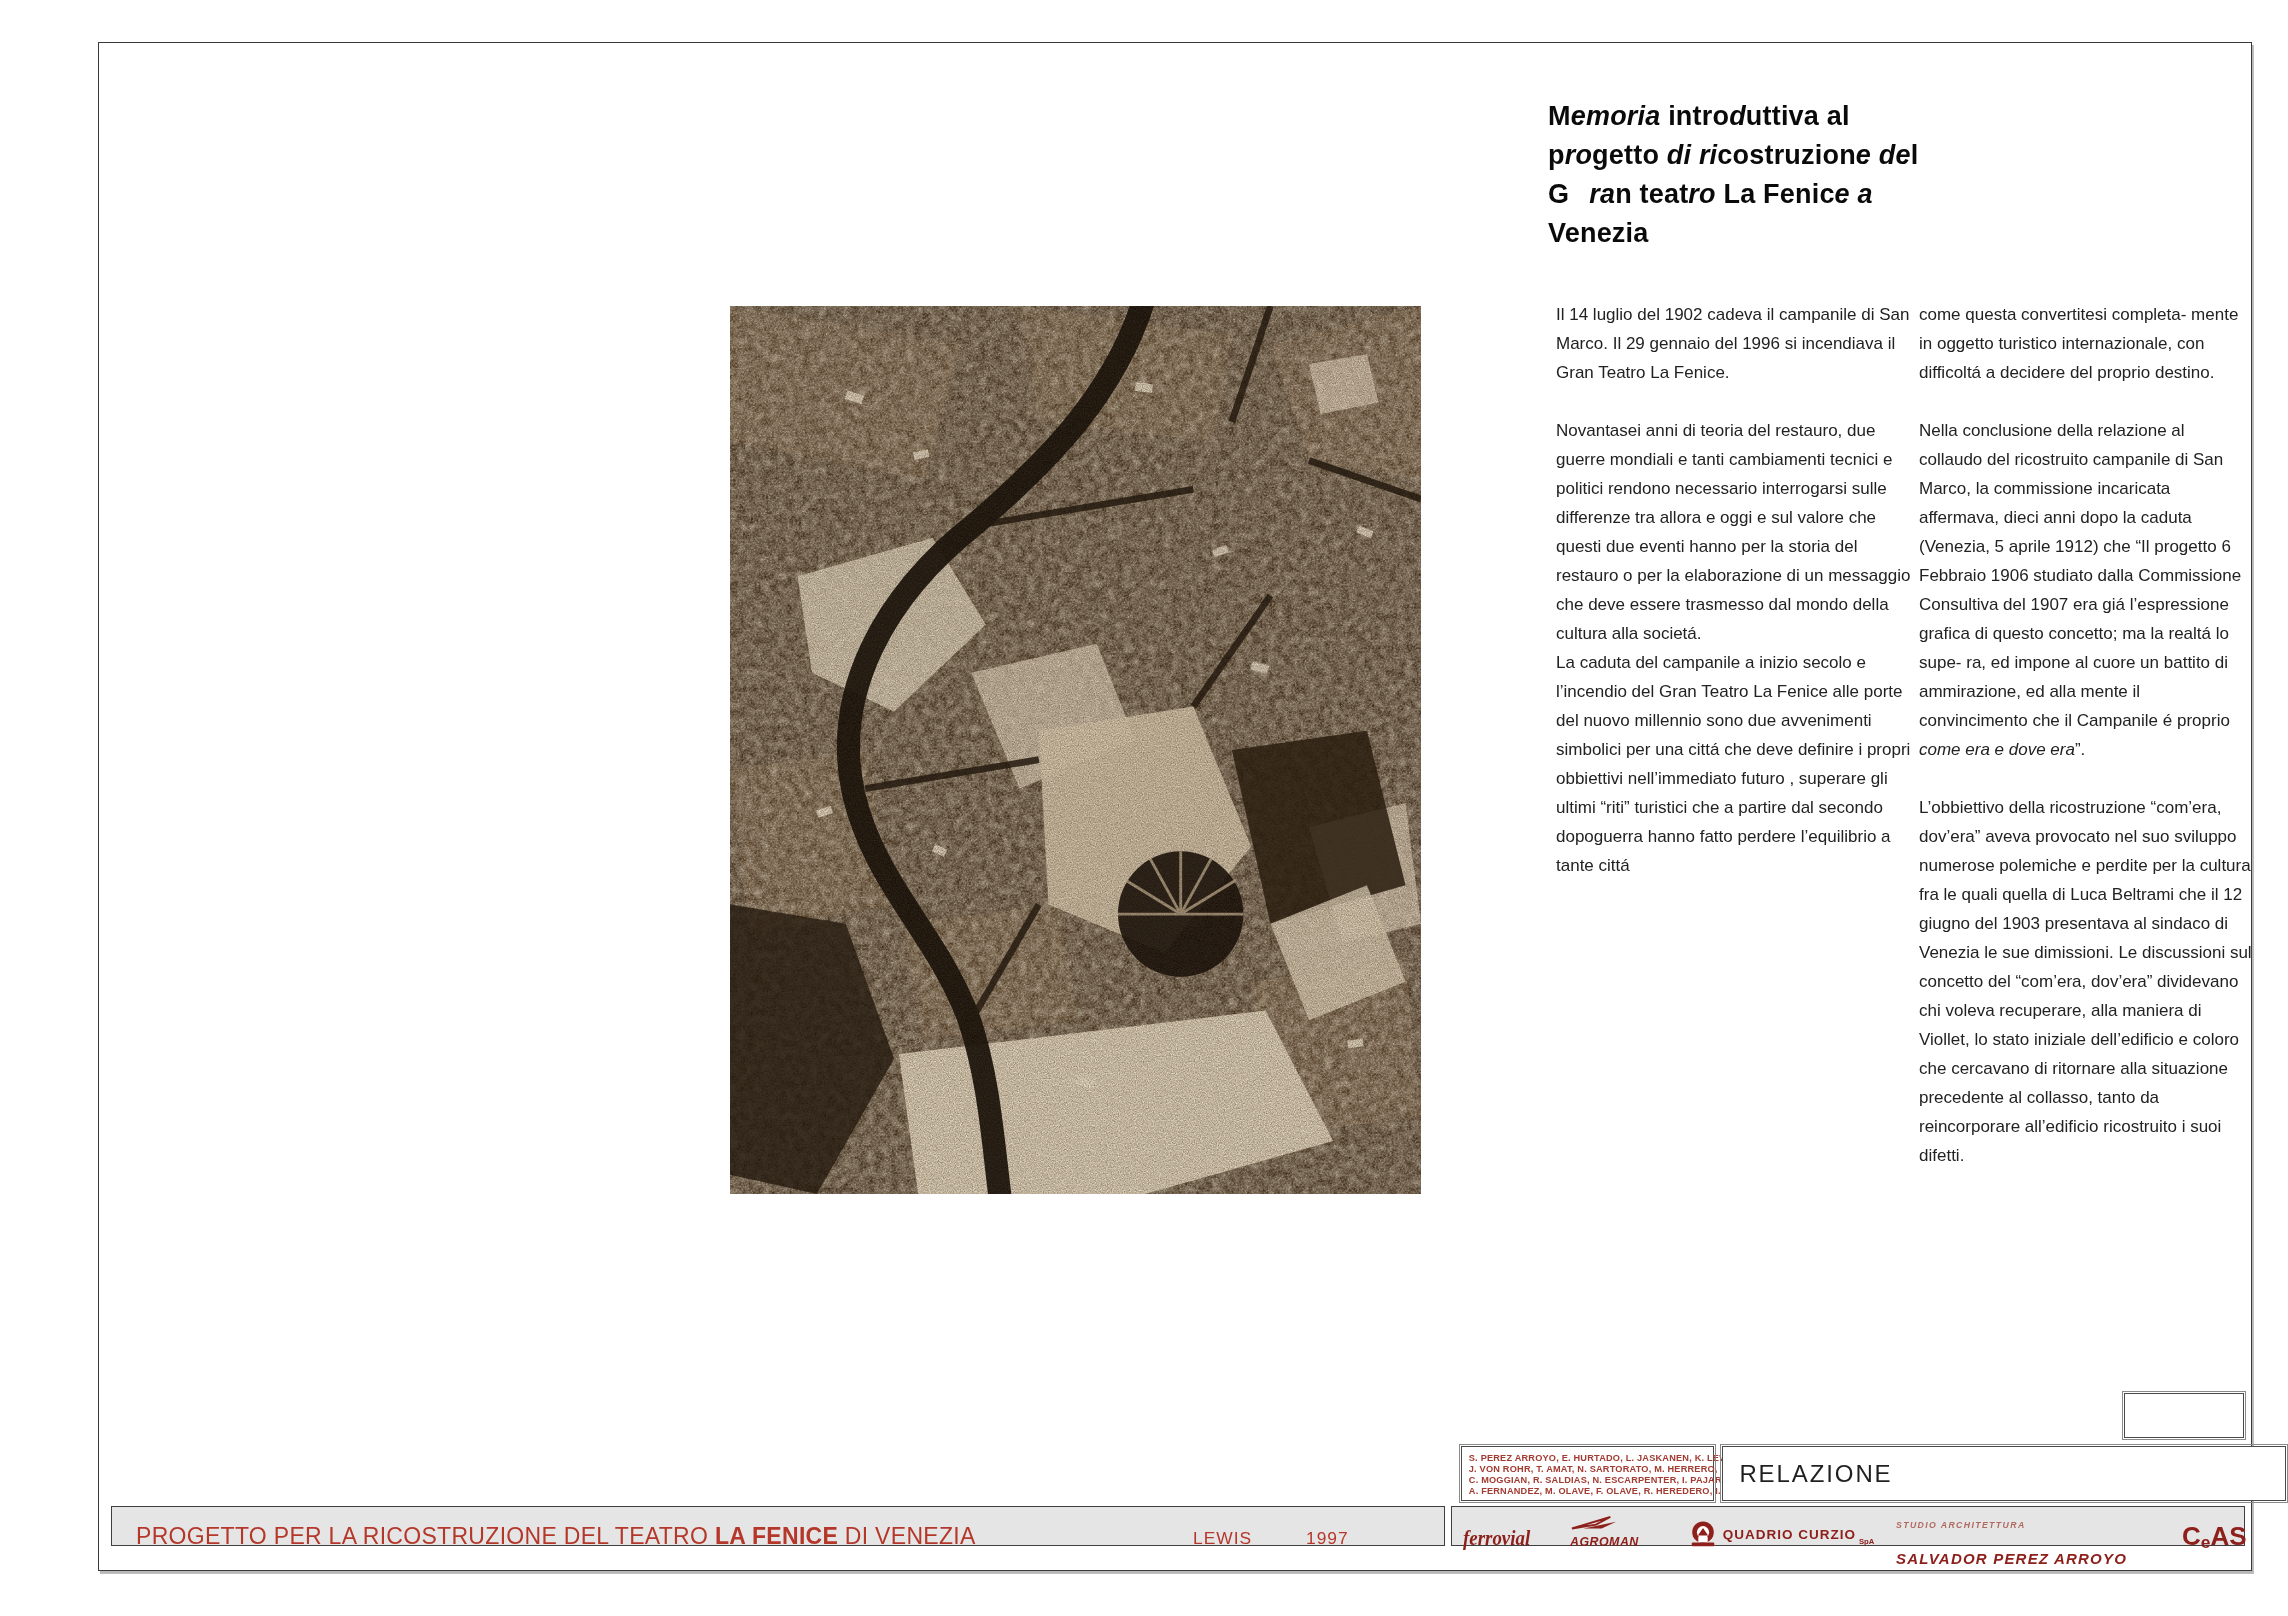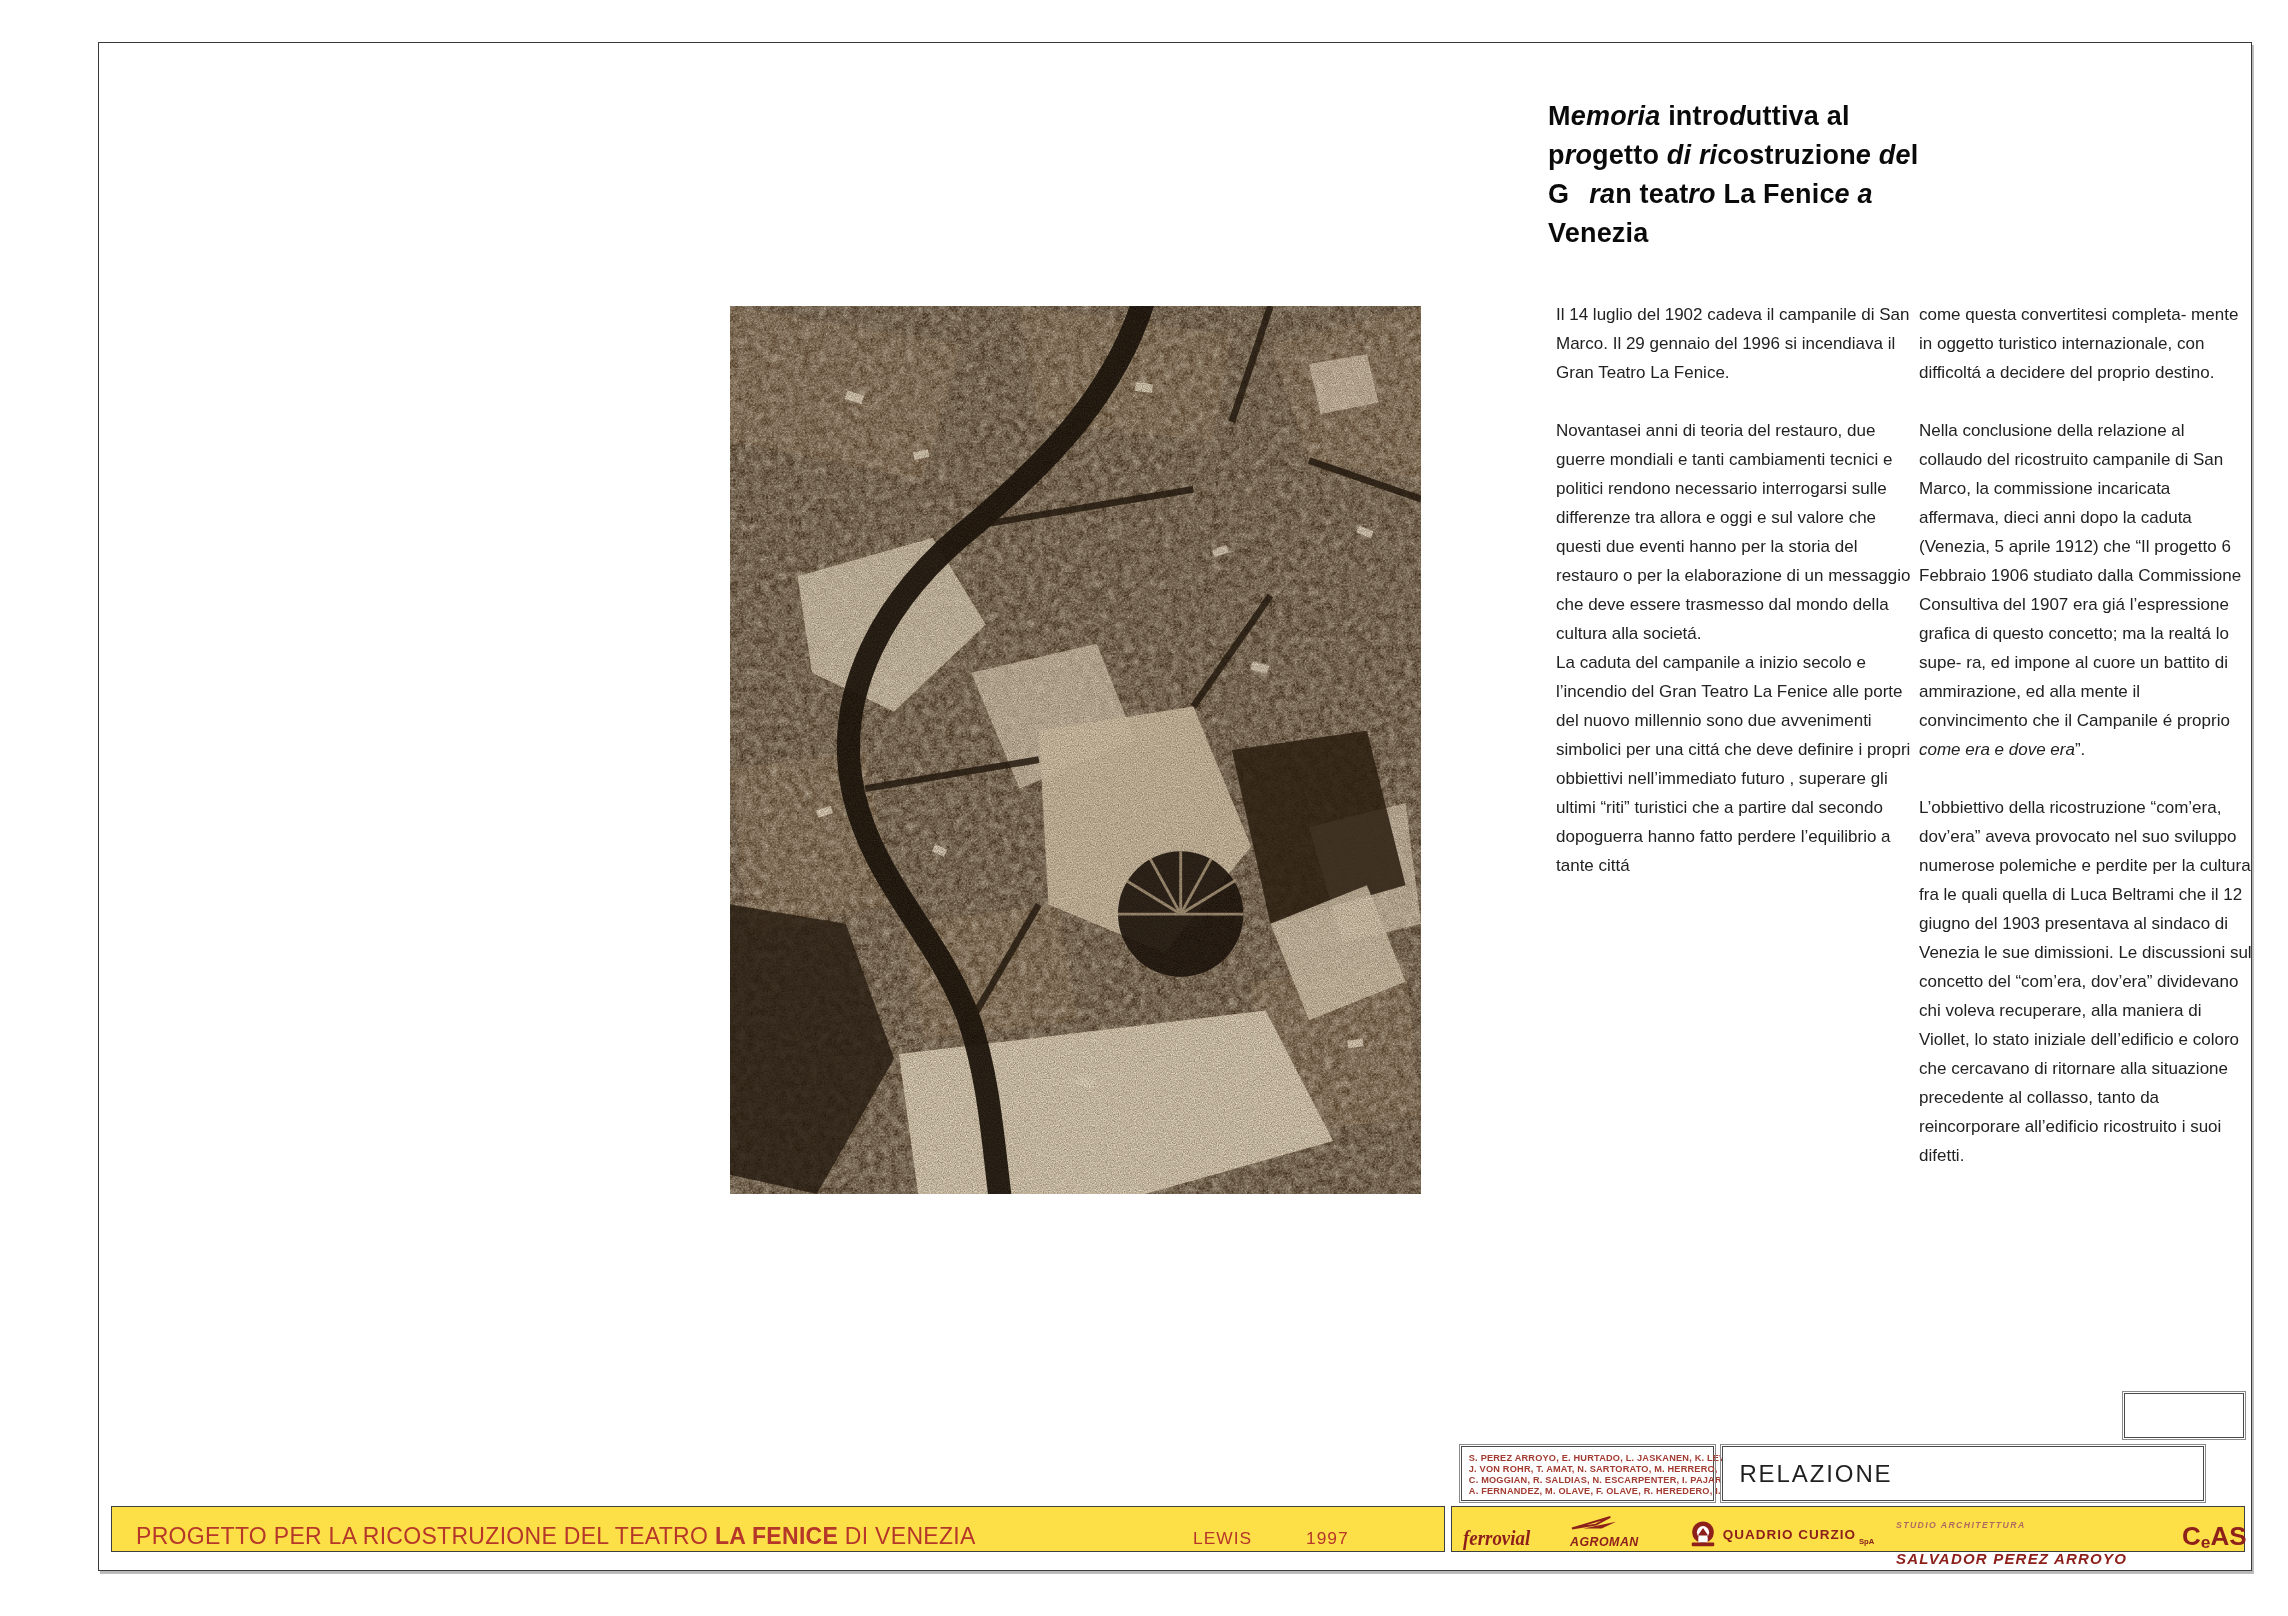--- a/index.html
+++ b/index.html
@@ -49,29 +49,29 @@
   .small-box { left:2124px; top:1393px; width:118px; height:43px; }
 
   .names-box {
     left:1461px; top:1446px; width:253px; height:55px;
     box-sizing:border-box; padding:5.8px 0 0 6.8px;
     font-size:9.2px; line-height:11px; letter-spacing:0.2px;
     color:var(--names-red, #a23b31); font-weight:bold; white-space:nowrap;
   }
 
   .relazione-box {
-    left:1722px; top:1446px; width:482px; height:55px;
+    left:1722px; top:1446px; width:564px; height:55px;
     box-sizing:border-box; display:flex; align-items:center;
   }
   .relazione-box span {
     padding-left:16.4px; font-size:24px; letter-spacing:1.9px; color:#1f1f1f;
   }
 
   .band {
-    top:1506px; height:46px; border:1.9px solid #3f3f3f; background:#fde047; box-sizing:border-box;
+    top:1506px; height:40px; border:1.9px solid #3f3f3f; background:#e5e5e5; box-sizing:border-box;
   }
   .band-a { left:111px; width:1334px; }
   .band-b { left:1451px; width:794px;padding-left:18px; }
 
   .proj {
     position:absolute; left:24px; top:16.4px;
     font-size:23px; color:var(--accent-red, #b5372a); white-space:nowrap; letter-spacing:0.3px;
   }
   .marzo { position:absolute; left:1081px; top:21px; font-size:17.4px; letter-spacing:1px; color:var(--accent-red, #b5372a); }
   .year  { position:absolute; left:1194px; top:21px; font-size:17.4px; letter-spacing:1px; color:var(--accent-red, #b5372a); }

